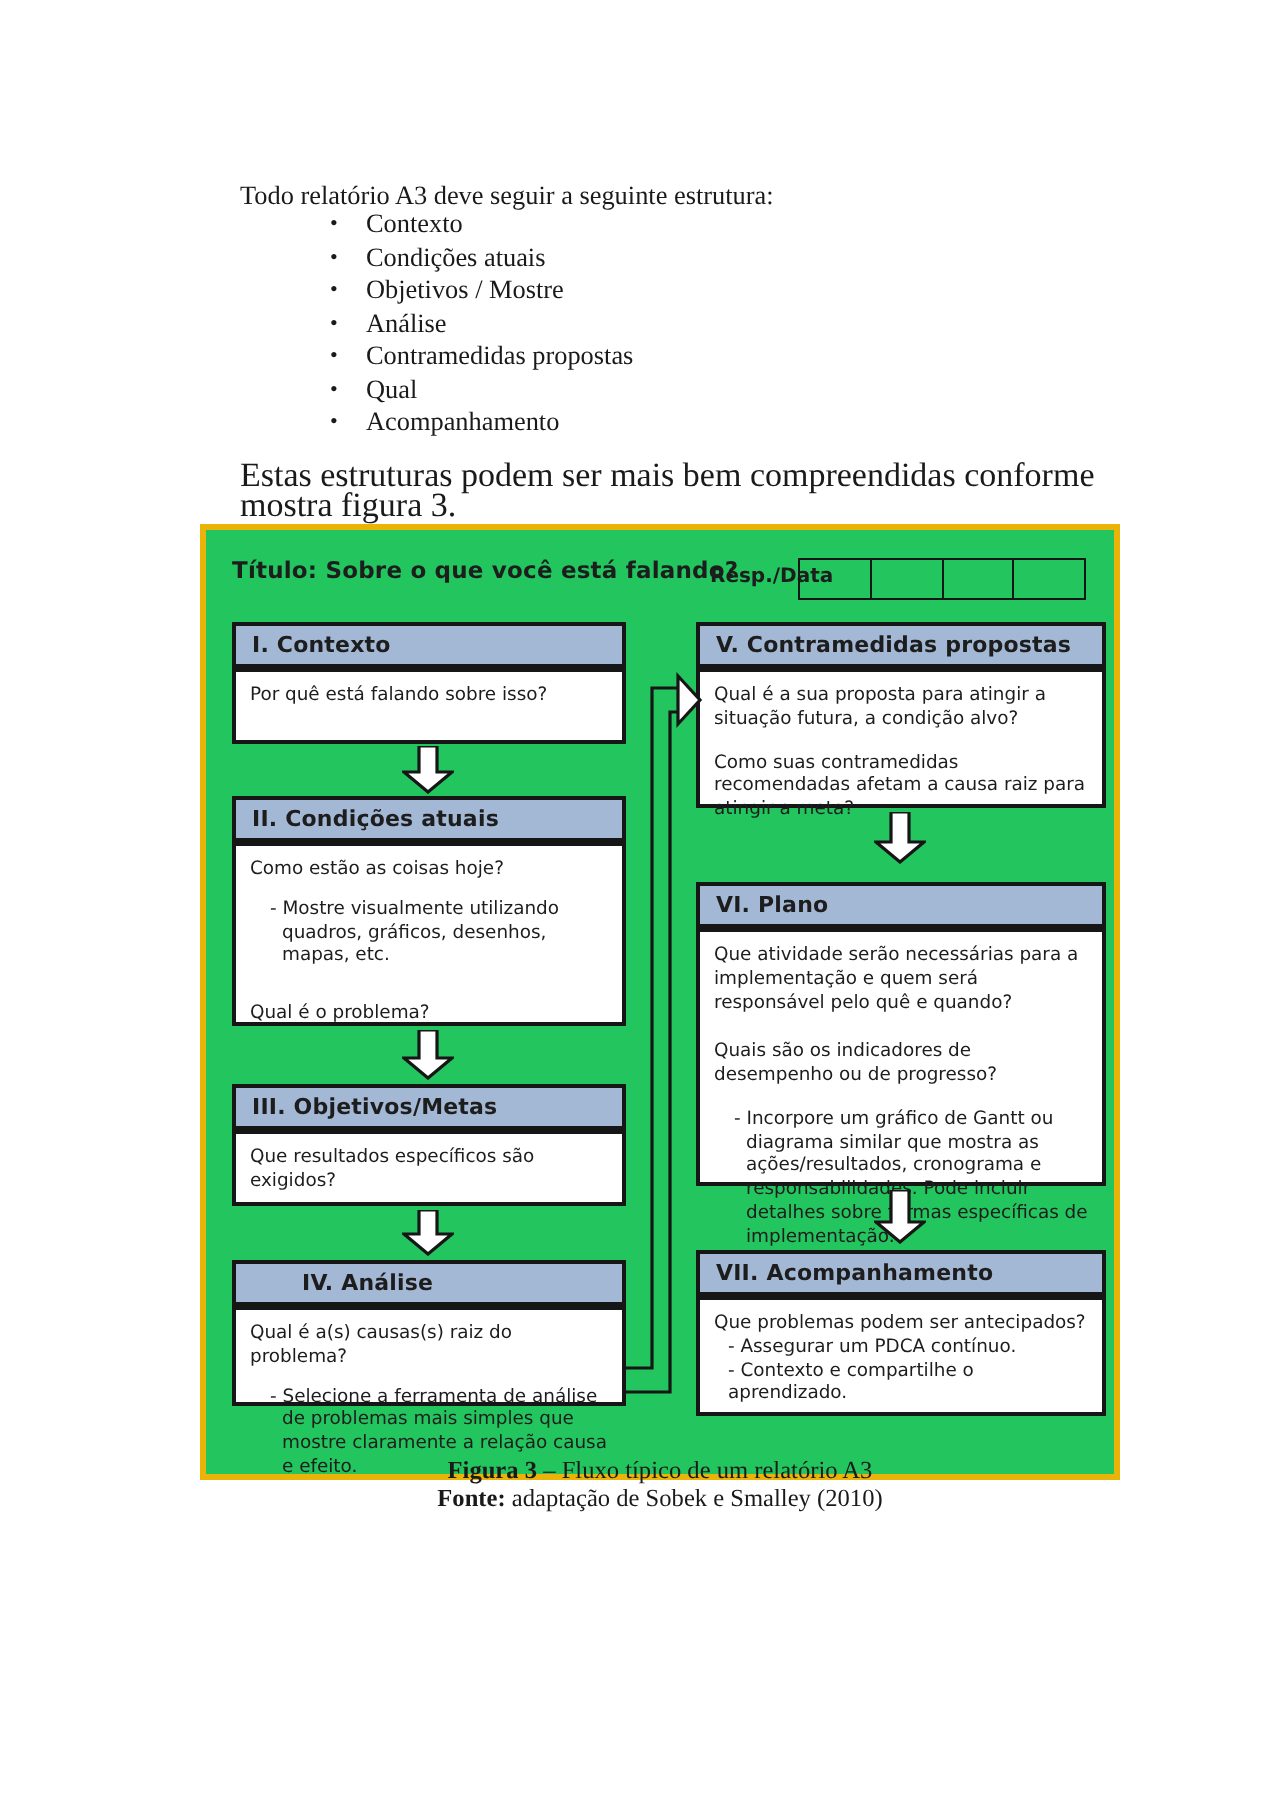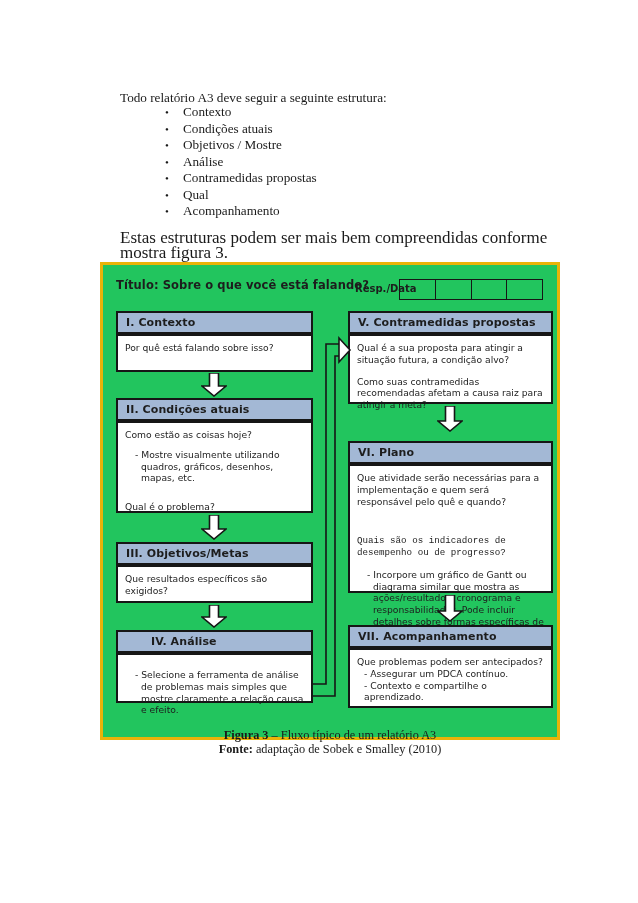--- a/index.html
+++ b/index.html
@@ -97,31 +97,32 @@
         <div class="para">Como estão as coisas hoje?</div>
         <div class="para indent" style="margin-top: 8px;">- Mostre visualmente utilizando quadros, gráficos, desenhos, mapas, etc.</div>
         <div class="para" style="margin-top: 17px;">Qual é o problema?</div>
       </div>
       <div class="sec-header" style="left: 13px; top: 277px; width: 197px;">III. Objetivos/Metas</div>
       <div class="sec-body" style="left: 13px; top: 300px; width: 197px; height: 38px;">
         <div class="para">Que resultados específicos são exigidos?</div>
       </div>
       <div class="sec-header" style="left: 13px; top: 365px; width: 197px; padding-left: 33px;">IV. Análise</div>
       <div class="sec-body" style="left: 13px; top: 388px; width: 197px; height: 50px;">
+        <div class="para">Qual é a(s) causas(s) raiz do problema?</div>
         <div class="para indent" style="margin-top: 8px;">- Selecione a ferramenta de análise de problemas mais simples que mostre claramente a relação causa e efeito.</div>
       </div>
       <div class="sec-header" style="left: 245px; top: 46px; width: 205px;">V. Contramedidas propostas</div>
       <div class="sec-body" style="left: 245px; top: 69px; width: 205px; height: 70px;">
         <div class="para">Qual é a sua proposta para atingir a situação futura, a condição alvo?</div>
         <div class="para" style="margin-top: 10px;">Como suas contramedidas recomendadas afetam a causa raiz para atingir a meta?</div>
       </div>
       <div class="sec-header" style="left: 245px; top: 176px; width: 205px;">VI. Plano</div>
       <div class="sec-body" style="left: 245px; top: 199px; width: 205px; height: 129px;">
         <div class="para">Que atividade serão necessárias para a implementação e quem será responsável pelo quê e quando?</div>
-        <div class="para" style="margin-top: 28px; font-family: Liberation Mono, monospace;">Quais são os indicadores de desempenho ou de progresso?</div>
+        <div class="para" style="margin-top: 13px;">Quais são os indicadores de desempenho ou de progresso?</div>
         <div class="para indent" style="margin-top: 10px;">- Incorpore um gráfico de Gantt ou diagrama similar que mostra as ações/resultados, cronograma e responsabilidades. Pode incluir detalhes sobre formas específicas de implementação.</div>
       </div>
       <div class="sec-header" style="left: 245px; top: 360px; width: 205px;">VII. Acompanhamento</div>
       <div class="sec-body" style="left: 245px; top: 383px; width: 205px; height: 60px;">
         <div class="para">Que problemas podem ser antecipados?</div>
         <div class="para indent-sm">- Assegurar um PDCA contínuo.</div>
         <div class="para indent-sm">- Contexto e compartilhe o aprendizado.</div>
       </div>
     </div>
   <div id="arrows-root">

